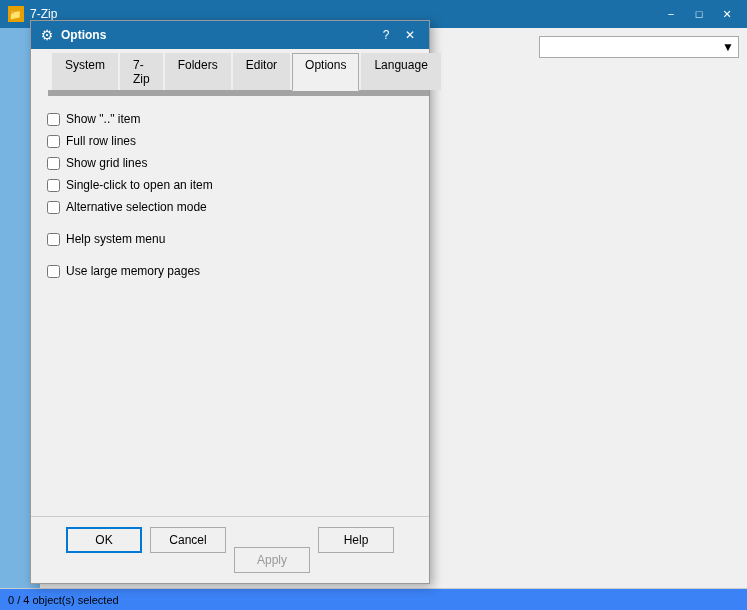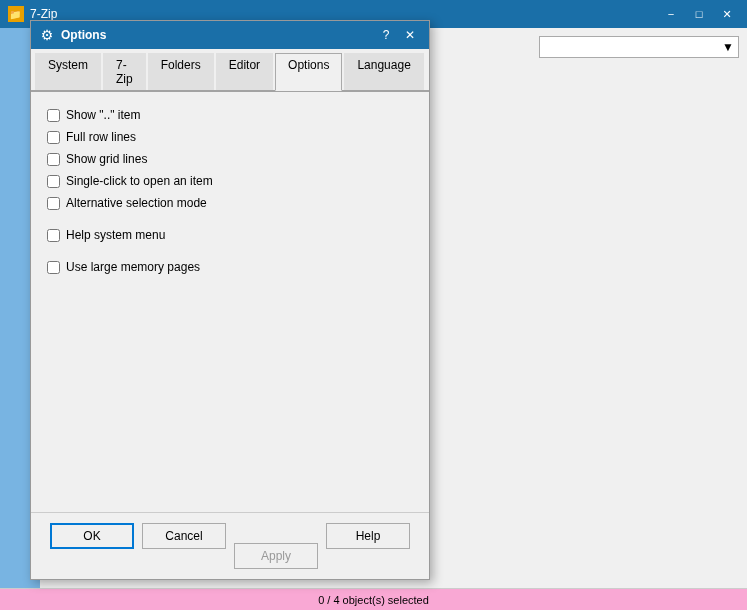--- a/index.html
+++ b/index.html
@@ -70,26 +70,25 @@
       background: white;
       border: 1px solid #aaa;
       display: flex; align-items: center; justify-content: flex-end;
       padding: 0 4px;
     }
 
     .bg-statusbar {
       position: absolute;
       bottom: 0; left: 0; right: 0;
       height: 22px;
-      background: #f9a8d4;
+      background: #3b82f6;
       border-top: 1px solid #ccc;
       display: flex; align-items: center;
       padding: 0 8px;
       font-size: 11px;
-      justify-content: center;
     }
 
     
     .bg-left-panel {
       position: absolute;
       left: 0; top: 0;
       width: 40px;
       bottom: 22px;
       background: #0078d4;
       opacity: 0.5;
@@ -139,22 +138,23 @@
       color: white;
       font-size: 12px;
       cursor: pointer;
       display: flex; align-items: center; justify-content: center;
     }
 
     
     .tabs {
       display: flex;
       background: #f0f0f0;
-      border-bottom: 2px solid #a3a3a3;
+      border-bottom: 6px solid #a3a3a3;
       padding: 4px 4px 0 4px;
+      margin-left: 17px;
     }
 
     .tab {
       padding: 4px 12px;
       font-size: 12px;
       cursor: pointer;
       border: 1px solid transparent;
       border-bottom: none;
       margin-right: 2px;
       background: #e0e0e0;
@@ -199,21 +199,21 @@
     
     .dialog-buttons {
       display: flex;
       justify-content: center;
       gap: 8px;
       padding: 10px;
       border-top: 1px solid #ccc;
     }
 
     .btn {
-      width: 84px;
+      width: 76px;
       height: 26px;
       font-size: 12px;
       cursor: pointer;
       border: 1px solid #aaa;
       background: #f0f0f0;
       display: flex; align-items: center; justify-content: center;
     }
 
     .btn.primary {
       border: 2px solid #0078d4;

